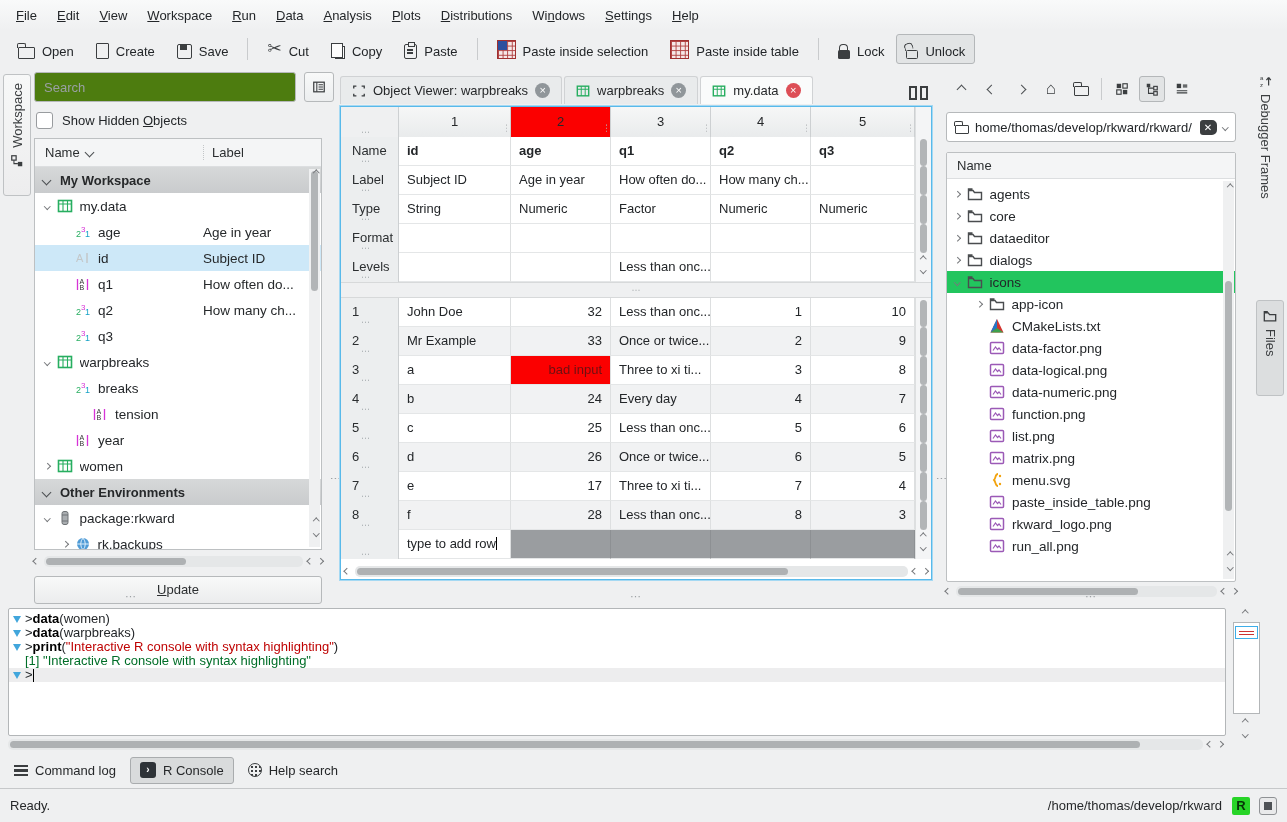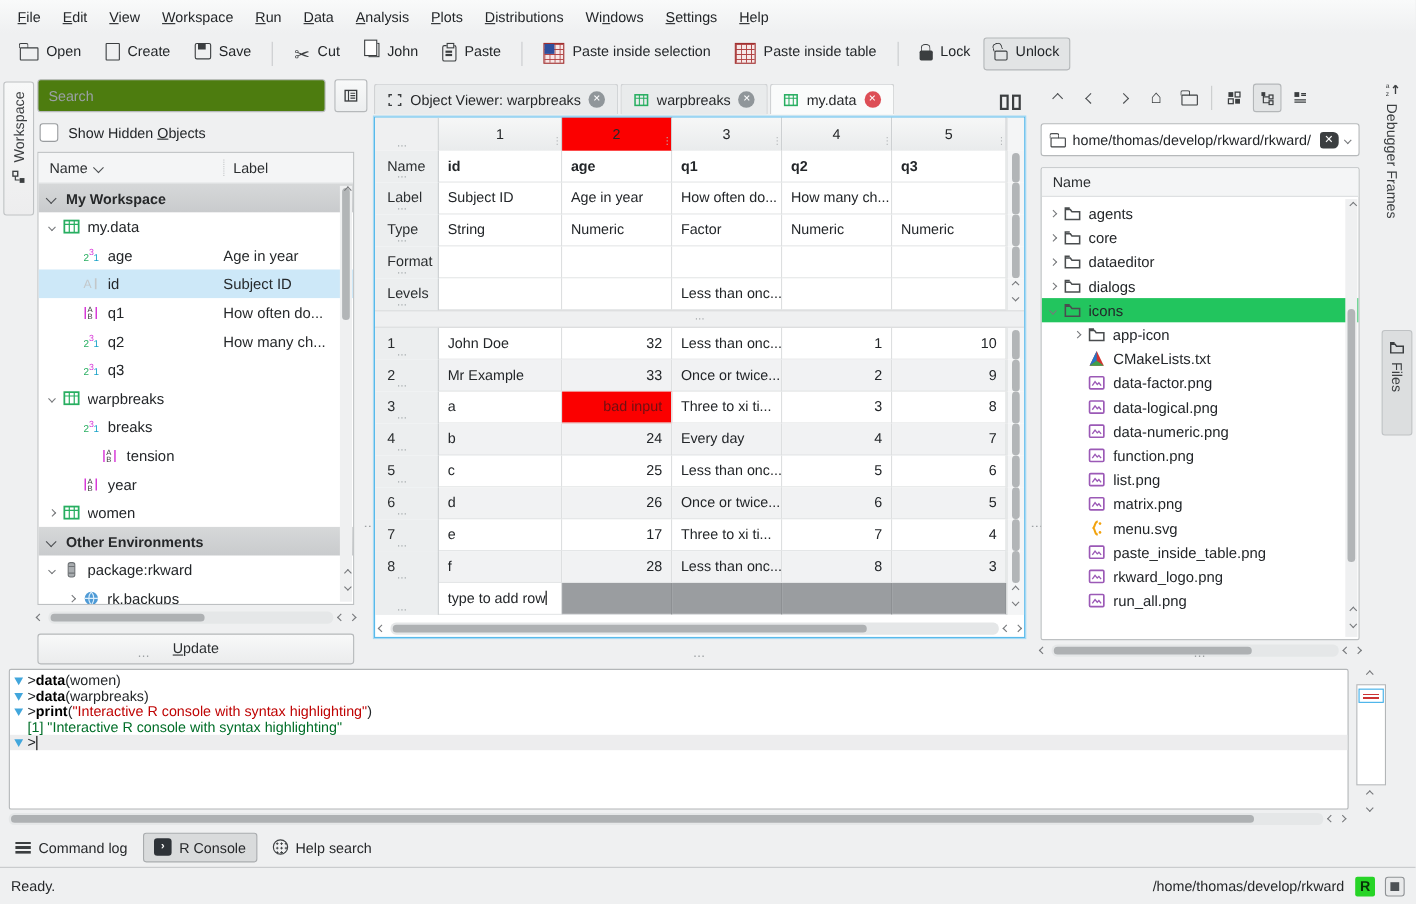--- a/index.html
+++ b/index.html
@@ -4,21 +4,21 @@
 <style>
 *{margin:0;padding:0;box-sizing:border-box;font-family:"Liberation Sans",sans-serif;}
 html,body{width:1287px;height:822px;overflow:hidden;}
 body{background:#eff0f1;color:#232629;font-size:13px;position:relative;}
 u{text-decoration:underline;}
 
 #menubar{position:absolute;left:0;top:0;width:1287px;height:30px;display:flex;align-items:center;padding:0 6px;background:linear-gradient(#f9fafa,#eff0f1);}
 .menu-item{padding:4px 10px;border-radius:3px;cursor:default;}
 
 #toolbar{position:absolute;left:0;top:30px;width:1287px;height:38px;display:flex;align-items:center;padding:0 8px;gap:2px;}
-.tbtn{display:flex;align-items:flex-start;gap:7px;padding:4px 9px;border-radius:3px;border:1px solid transparent;height:30px;}
+.tbtn{display:flex;align-items:flex-end;gap:7px;padding:4px 9px;border-radius:3px;border:1px solid transparent;height:30px;}
 .tbtn.pressed{background:#e2e4e5;border:1px solid #b4b7b9;}
 .tsep{width:1px;height:22px;background:#c9cbcd;margin:0 7px;}
 
 .ic{display:inline-block;position:relative;}
 .ic-folder{width:17px;height:12px;border:1.7px solid #3b3e40;border-radius:1px;margin-top:4px;}
 .ic-folder::before{content:"";position:absolute;top:-5px;left:-1.7px;width:7px;height:4px;border:1.7px solid #3b3e40;border-bottom:none;border-radius:2px 2px 0 0;}
 .ic-file{width:13px;height:16px;border:1.7px solid #3b3e40;border-radius:1px;}
 .ic-save{width:15px;height:15px;border:1.7px solid #3b3e40;border-radius:2px;}
 .ic-save::before{content:"";position:absolute;left:2px;top:0;width:7px;height:5px;background:#3b3e40;}
 .ic-cut::before{content:"\2702";font-size:17px;color:#3b3e40;}
@@ -170,21 +170,21 @@
       <span class="ic ic-save"></span>
       <span>Save</span>
     </div>
   <div class="tsep"></div>
   <div class="tbtn">
       <span class="ic ic-cut"></span>
       <span>Cut</span>
     </div>
   <div class="tbtn">
       <span class="ic ic-copy"></span>
-      <span>John</span>
+      <span>Copy</span>
     </div>
   <div class="tbtn">
       <span class="ic ic-paste"></span>
       <span>Paste</span>
     </div>
   <div class="tsep"></div>
   <div class="tbtn">
       <span class="ic ic-grid sel"></span>
       <span>Paste inside selection</span>
     </div>

